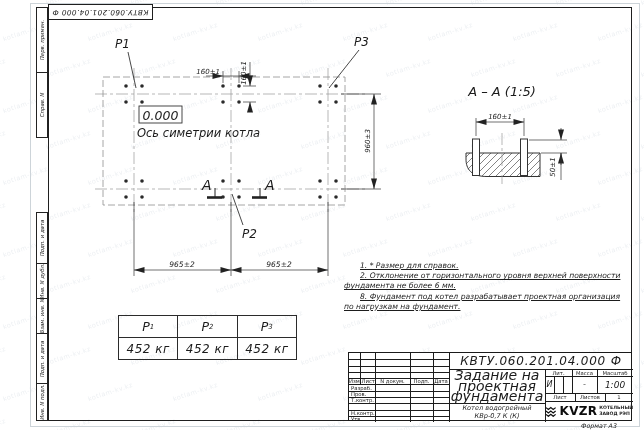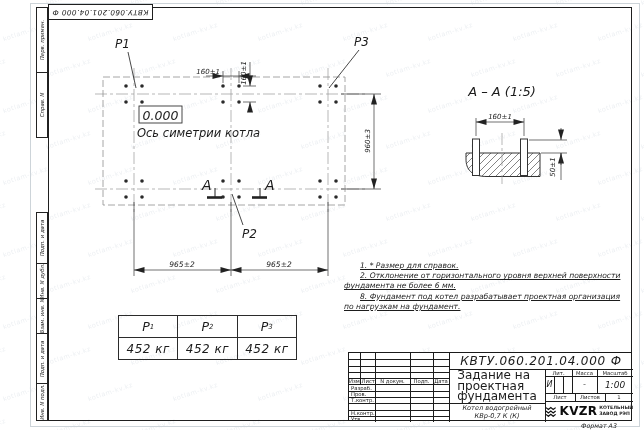--- a/index.html
+++ b/index.html
@@ -41,21 +41,21 @@
   .note{font-size:7.6px;font-style:italic;line-height:10.2px;text-indent:16px;}
   
   .tb{left:348px;top:352px;width:284px;height:69px;border:1.6px solid #1a1a1a;box-sizing:border-box;
       background:#fff;z-index:7;color:#1b1b1b;}
   .vl{position:absolute;background:#1c1c1c;width:1px;}
   .hl{position:absolute;background:#1c1c1c;height:1px;}
   .cell{position:absolute;display:flex;align-items:center;justify-content:center;overflow:hidden;}
   .cl{justify-content:flex-start;padding-left:2px;}
   .f5{font-size:5.3px;}
   .docnum{font-size:12px;font-style:italic;letter-spacing:.8px;white-space:nowrap;}
-  .ttl{font-size:12px;line-height:10.8px;text-align:left;}
+  .ttl{font-size:14px;font-style:italic;line-height:10.8px;text-align:center;}
   .prod{font-size:6.6px;font-style:italic;line-height:7.6px;text-align:center;}
   .litv{font-size:8px;font-style:italic;}
   .scalev{font-size:9px;font-style:italic;}
   .logo-wrap{position:absolute;left:196px;top:48px;width:88px;height:19.4px;display:flex;align-items:center;justify-content:center;gap:2px;}
   .logo-txt{font-weight:900;font-size:12px;letter-spacing:.3px;color:#0c0c0c;font-family:"DejaVu Sans",sans-serif;}
   .logo-cap{font-size:4.6px;font-weight:700;line-height:5.2px;color:#222;}
   .format{left:570px;top:422px;width:58px;text-align:center;font-size:6.3px;font-style:italic;color:#222;z-index:7;}
 </style>
 </head>
 <body>

